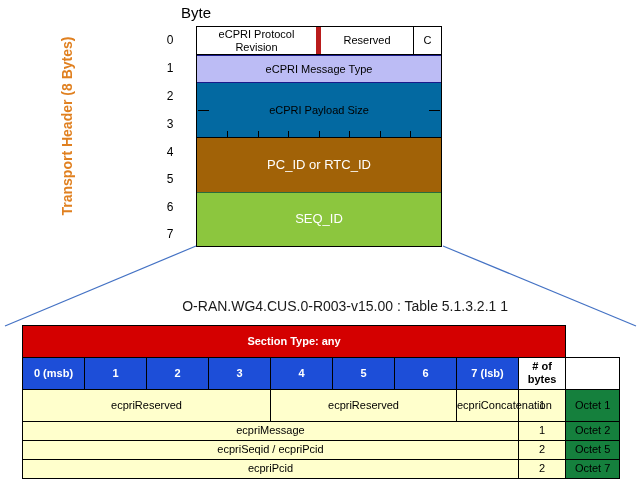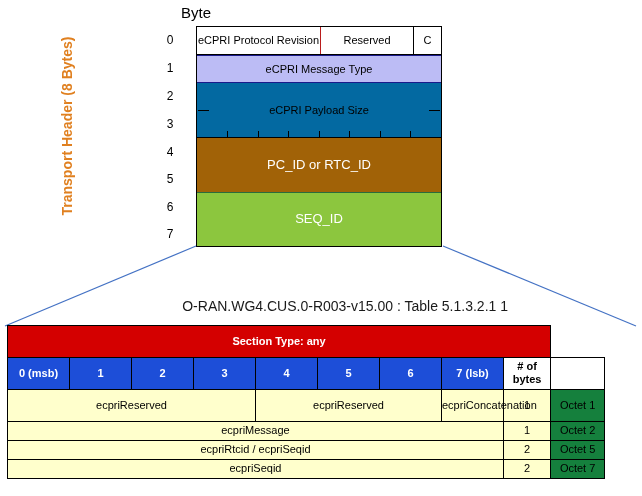--- a/index.html
+++ b/index.html
@@ -79,21 +79,21 @@
   
   #row-rev {
     top: 0; height: 28px;
     border-bottom: 1px solid #000;
     display: flex;
   }
   #cell-protocol-revision {
     width: 124px;
     height: 100%;
     box-sizing: border-box;
-    border-right: 1px solid #b91c1c;
+    border-right: 5px solid #b91c1c;
     display: flex; align-items: center; justify-content: center;
     font-size: 11px; text-align: center; line-height: 1.15;
   }
   #cell-reserved {
     width: 93px;
     height: 100%;
     box-sizing: border-box;
     border-right: 1px solid #000;
     display: flex; align-items: center; justify-content: center;
     font-size: 11px; text-align: center;
@@ -176,21 +176,21 @@
     top: 298px;
     width: 508px;
     text-align: right;
     font-size: 14px;
     color: #1a1a1a;
   }
 
   
   #bitfield-table {
     position: absolute;
-    left: 7px;
+    left: 22px;
     top: 325px;
     width: 573px;
     border-collapse: collapse;
     table-layout: fixed;
     font-size: 11px;
   }
   #bitfield-table td {
     border: 1px solid #000000;
     padding: 0;
     text-align: center;
@@ -334,24 +334,24 @@
     </tr>
 
     <tr>
       <td class="field-cell" colspan="8">ecpriMessage</td>
       <td class="num-cell">1</td>
       <td class="octet-cell">Octet 2</td>
     </tr>
 
 
     <tr>
-      <td class="field-cell" colspan="8">ecpriRtcid / ecpriSeqid</td>
+      <td class="field-cell" colspan="8">ecpriSeqid / ecpriPcid</td>
       <td class="num-cell">2</td>
       <td class="octet-cell">Octet 5</td>
     </tr>
 
     <tr>
-      <td class="field-cell" colspan="8">ecpriSeqid</td>
+      <td class="field-cell" colspan="8">ecpriPcid</td>
       <td class="num-cell">2</td>
       <td class="octet-cell">Octet 7</td>
     </tr>
   </tbody>
 </table>
 
 </body></html>

